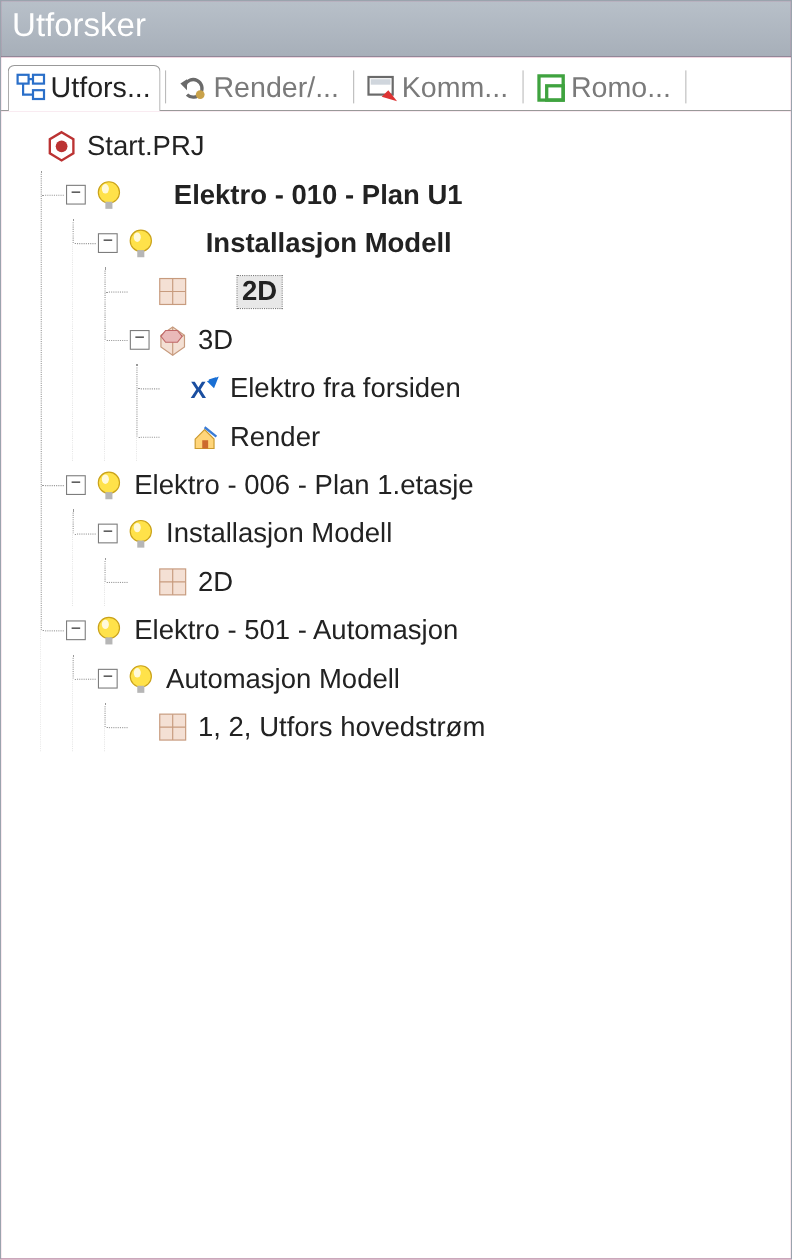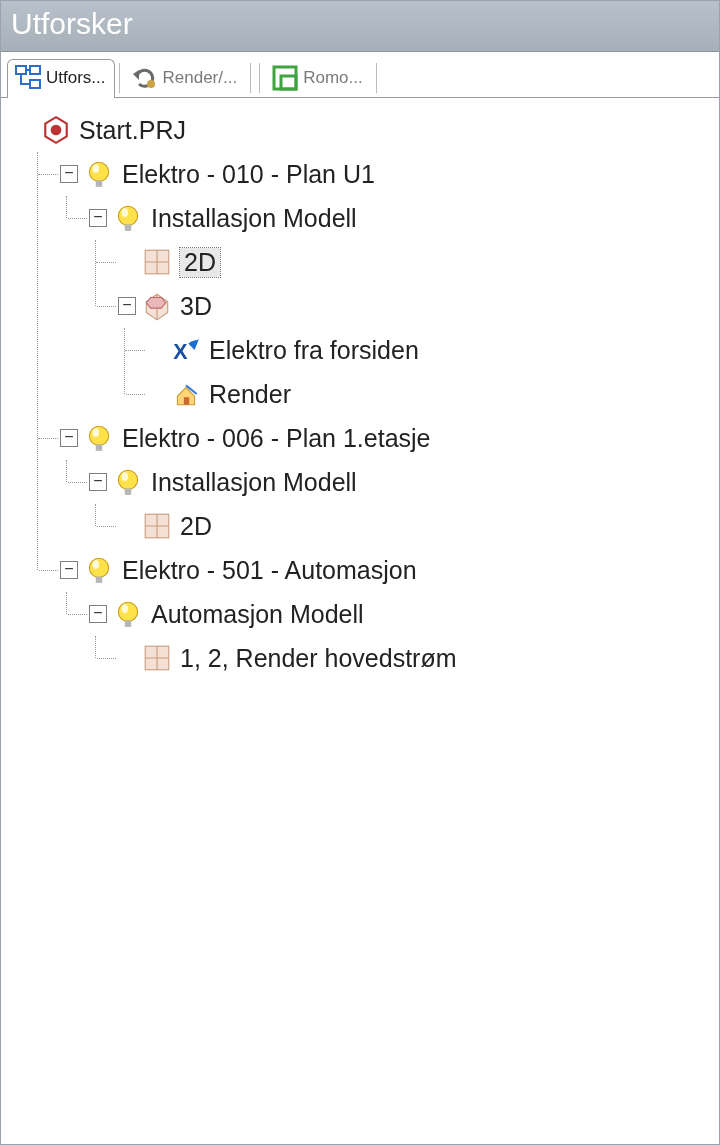--- a/index.html
+++ b/index.html
@@ -37,21 +37,21 @@
   .tab {
     display: flex;
     align-items: center;
     gap: 4px;
     padding: 4px 8px 6px 6px;
     color: #7a7a7a;
     border: 1px solid transparent;
     border-bottom: none;
     position: relative;
     top: 1px;
-    font-size: 17px;
+    font-size: 26px;
     white-space: nowrap;
     cursor: pointer;
   }
   .tab .tabicon { width: 28px; height: 28px; flex: 0 0 auto; }
   .tab.active {
     color: #222;
     background: #fff;
     border-color: #999;
     border-radius: 6px 6px 0 0;
   }
@@ -115,21 +115,21 @@
     user-select: none;
   }
   .expander-spacer { width: 18px; margin-right: 6px; flex: 0 0 auto; }
   .nicon {
     width: 30px; height: 30px; flex: 0 0 auto; margin-right: 8px;
   }
   .label {
     color: #222;
     white-space: nowrap;
   }
-  .label.bold { font-weight: 400; }
+  .label.bold { font-weight: 700; margin-left: 36px; }
   .label.selected {
     background: #e8e8e8;
     outline: 1px dotted #777;
     padding: 0 4px;
   }
 </style>
 </head>
 <body>
 
 <svg width="0" height="0" style="position:absolute">
@@ -201,20 +201,26 @@
       <span>Utfors...</span>
     </div>
     <div class="tab-sep"></div>
     <div class="tab">
       <svg class="tabicon" viewBox="0 0 28 28">
           <use href="#ic-undo"></use>
         </svg>
       <span>Render/...</span>
     </div>
     <div class="tab-sep"></div>
+    <div class="tab">
+      <svg class="tabicon" viewBox="0 0 28 28">
+          <use href="#ic-comment"></use>
+        </svg>
+      <span>Komm...</span>
+    </div>
     <div class="tab-sep"></div>
     <div class="tab">
       <svg class="tabicon" viewBox="0 0 28 28">
           <use href="#ic-room"></use>
         </svg>
       <span>Romo...</span>
     </div>
     <div class="tab-sep"></div>
   </div>
 
@@ -352,21 +358,21 @@
                 <span class="label">Automasjon Modell</span>
               </div>
               <div class="children">
                 <div class="node">
                   <div class="row">
                     <div class="conn last"></div>
                     <div class="expander-spacer"></div>
                     <svg class="nicon" viewBox="0 0 28 28">
                         <use href="#ic-2d"></use>
                       </svg>
-                    <span class="label">1, 2, Render hovedstrøm</span>
+                    <span class="label">1, 2, Utfors hovedstrøm</span>
                   </div>
                 </div>
               </div>
             </div>
           </div>
         </div>
 
       </div>
     </div>
 

